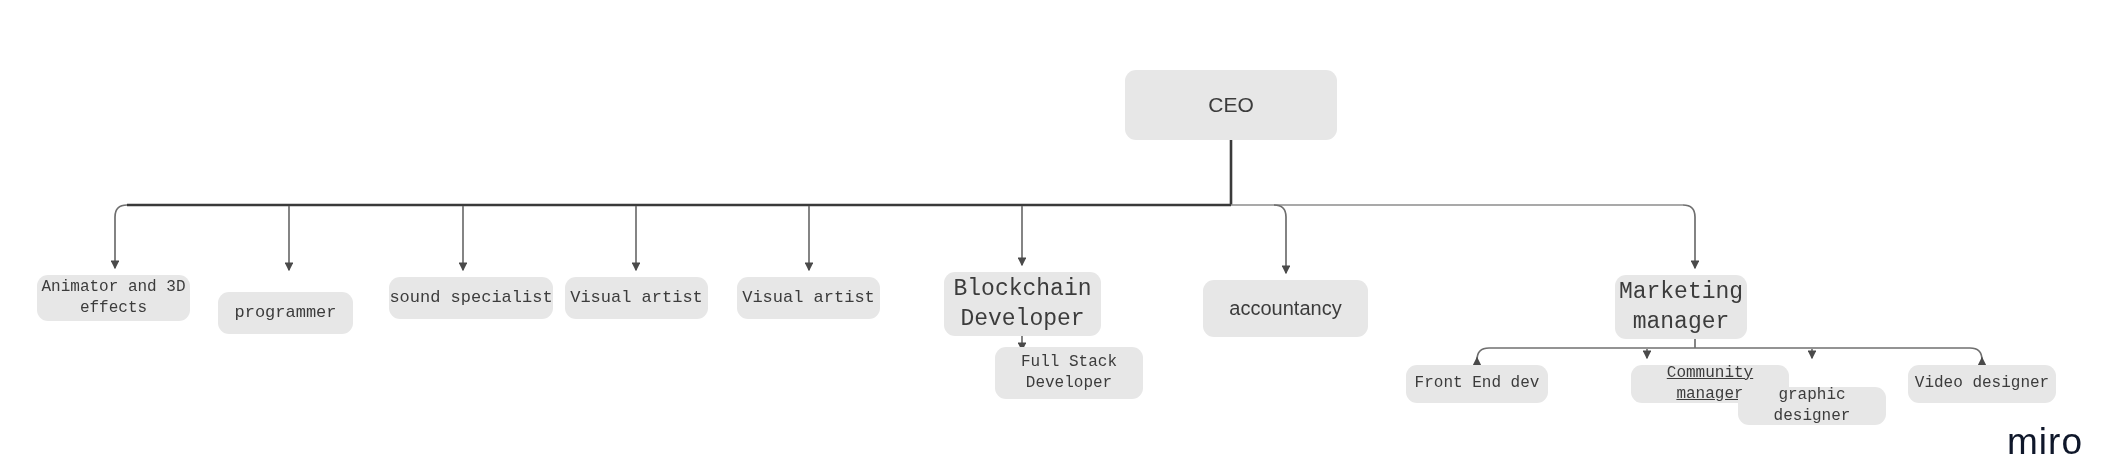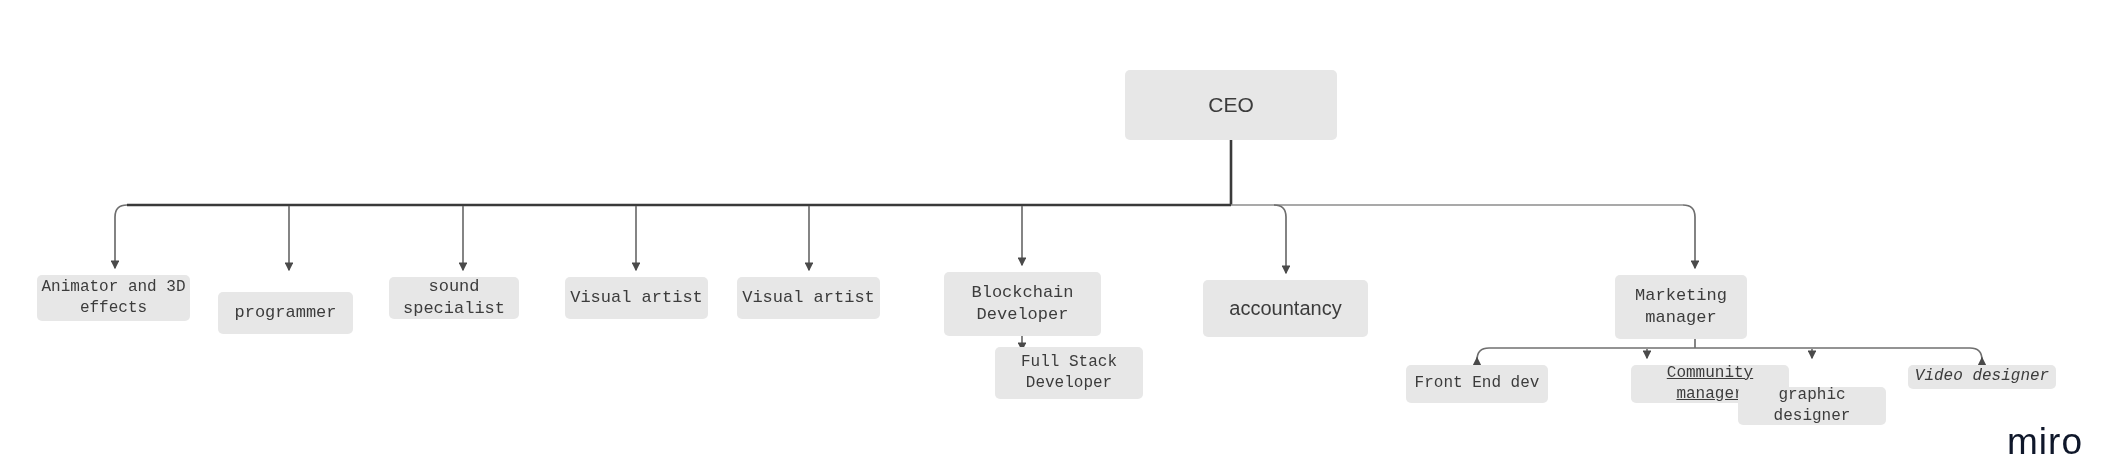--- a/index.html
+++ b/index.html
@@ -21,39 +21,39 @@
     left: 0;
     top: 0;
     width: 2105px;
     height: 474px;
     pointer-events: none;
   }
   .node {
     position: absolute;
     box-sizing: border-box;
     background: #e7e7e7;
-    border-radius: 5px;
+    border-radius: 11px;
     display: flex;
     align-items: center;
     justify-content: center;
     text-align: center;
     color: #3c3c3c;
     line-height: 1.32;
     white-space: pre-line;
     letter-spacing: 0px;
   }
   
   .node.sans {
     font-family: "Liberation Sans", "DejaVu Sans", sans-serif;
   }
   .node.mono {
     font-family: "Liberation Mono", "DejaVu Sans Mono", monospace;
   }
   .fs-root  { font-size: 21px; }
-  .fs-lg    { font-size: 17px; }
+  .fs-lg    { font-size: 23px; }
   .fs-md    { font-size: 20px; }
   .fs-sm    { font-size: 17px; }
   .fs-xs    { font-size: 16px; }
 
   #watermark {
     position: absolute;
     right: 22px;
     bottom: 14px;
     font-family: "Liberation Sans", "DejaVu Sans", sans-serif;
     font-size: 37px;
@@ -114,21 +114,21 @@
 
   <div class="node mono fs-xs" style="left:37px; top:275px; width:153px; height:46px;">
     <span>Animator and 3D
 effects</span>
   </div>
 
   <div class="node mono fs-sm" style="left:218px; top:292px; width:135px; height:42px;">
     <span>programmer</span>
   </div>
 
-  <div class="node mono fs-sm" style="left:389px; top:277px; width:130px; height:42px;">
+  <div class="node mono fs-sm" style="left:389px; top:277px; width:164px; height:42px;">
     <span>sound specialist</span>
   </div>
 
   <div class="node mono fs-sm" style="left:565px; top:277px; width:143px; height:42px;">
     <span>Visual artist</span>
   </div>
 
   <div class="node mono fs-sm" style="left:737px; top:277px; width:143px; height:42px;">
     <span>Visual artist</span>
   </div>
@@ -157,19 +157,19 @@
   </div>
 
   <div class="node mono fs-xs" style="left:1631px; top:365px; width:158px; height:38px;text-decoration:underline;">
     <span>Community manager</span>
   </div>
 
   <div class="node mono fs-xs" style="left:1738px; top:365px; width:148px; height:38px;margin-top:22px;">
     <span>graphic designer</span>
   </div>
 
-  <div class="node mono fs-xs" style="left:1908px; top:365px; width:148px; height:24px;font-style:italic;">
+  <div class="node mono fs-xs" style="left:1908px; top:365px; width:148px; height:38px;">
     <span>Video designer</span>
   </div>
 
   <div id="watermark">miro</div>
 
 </div>
 
 </body></html>

